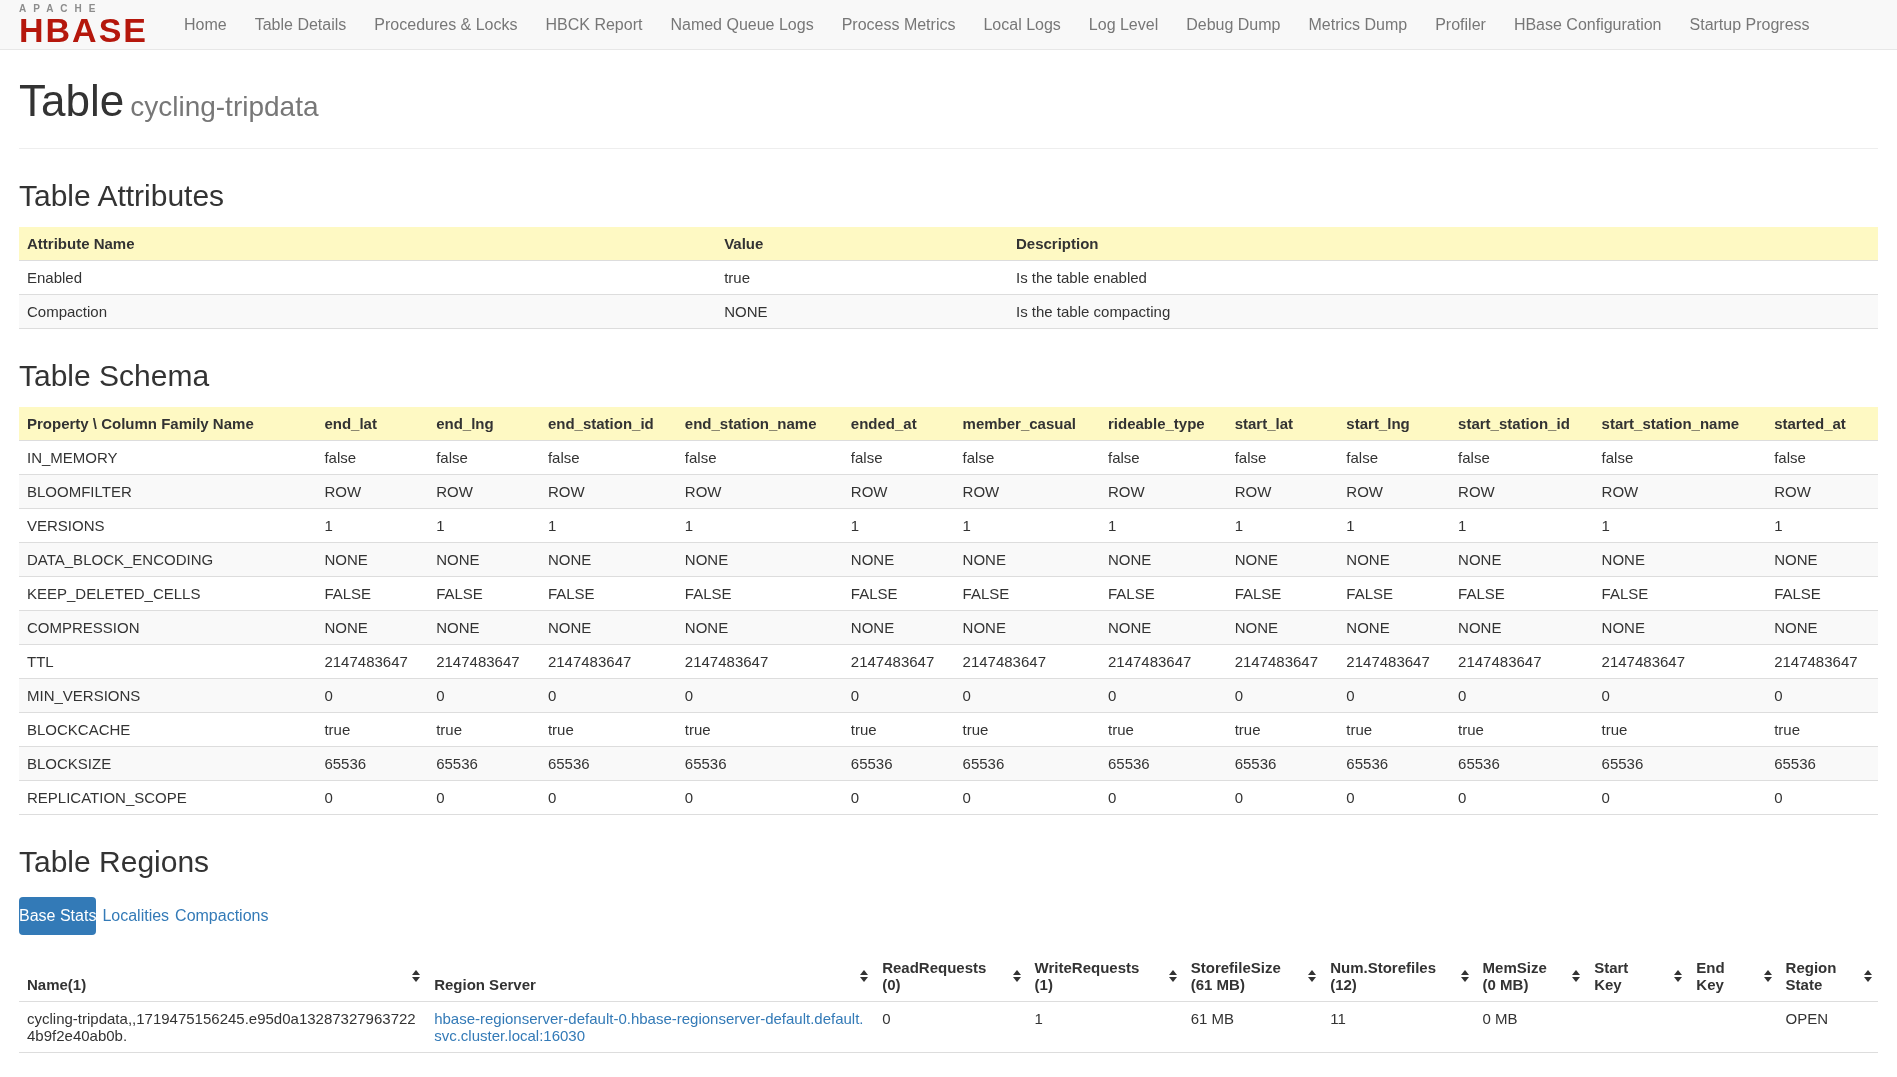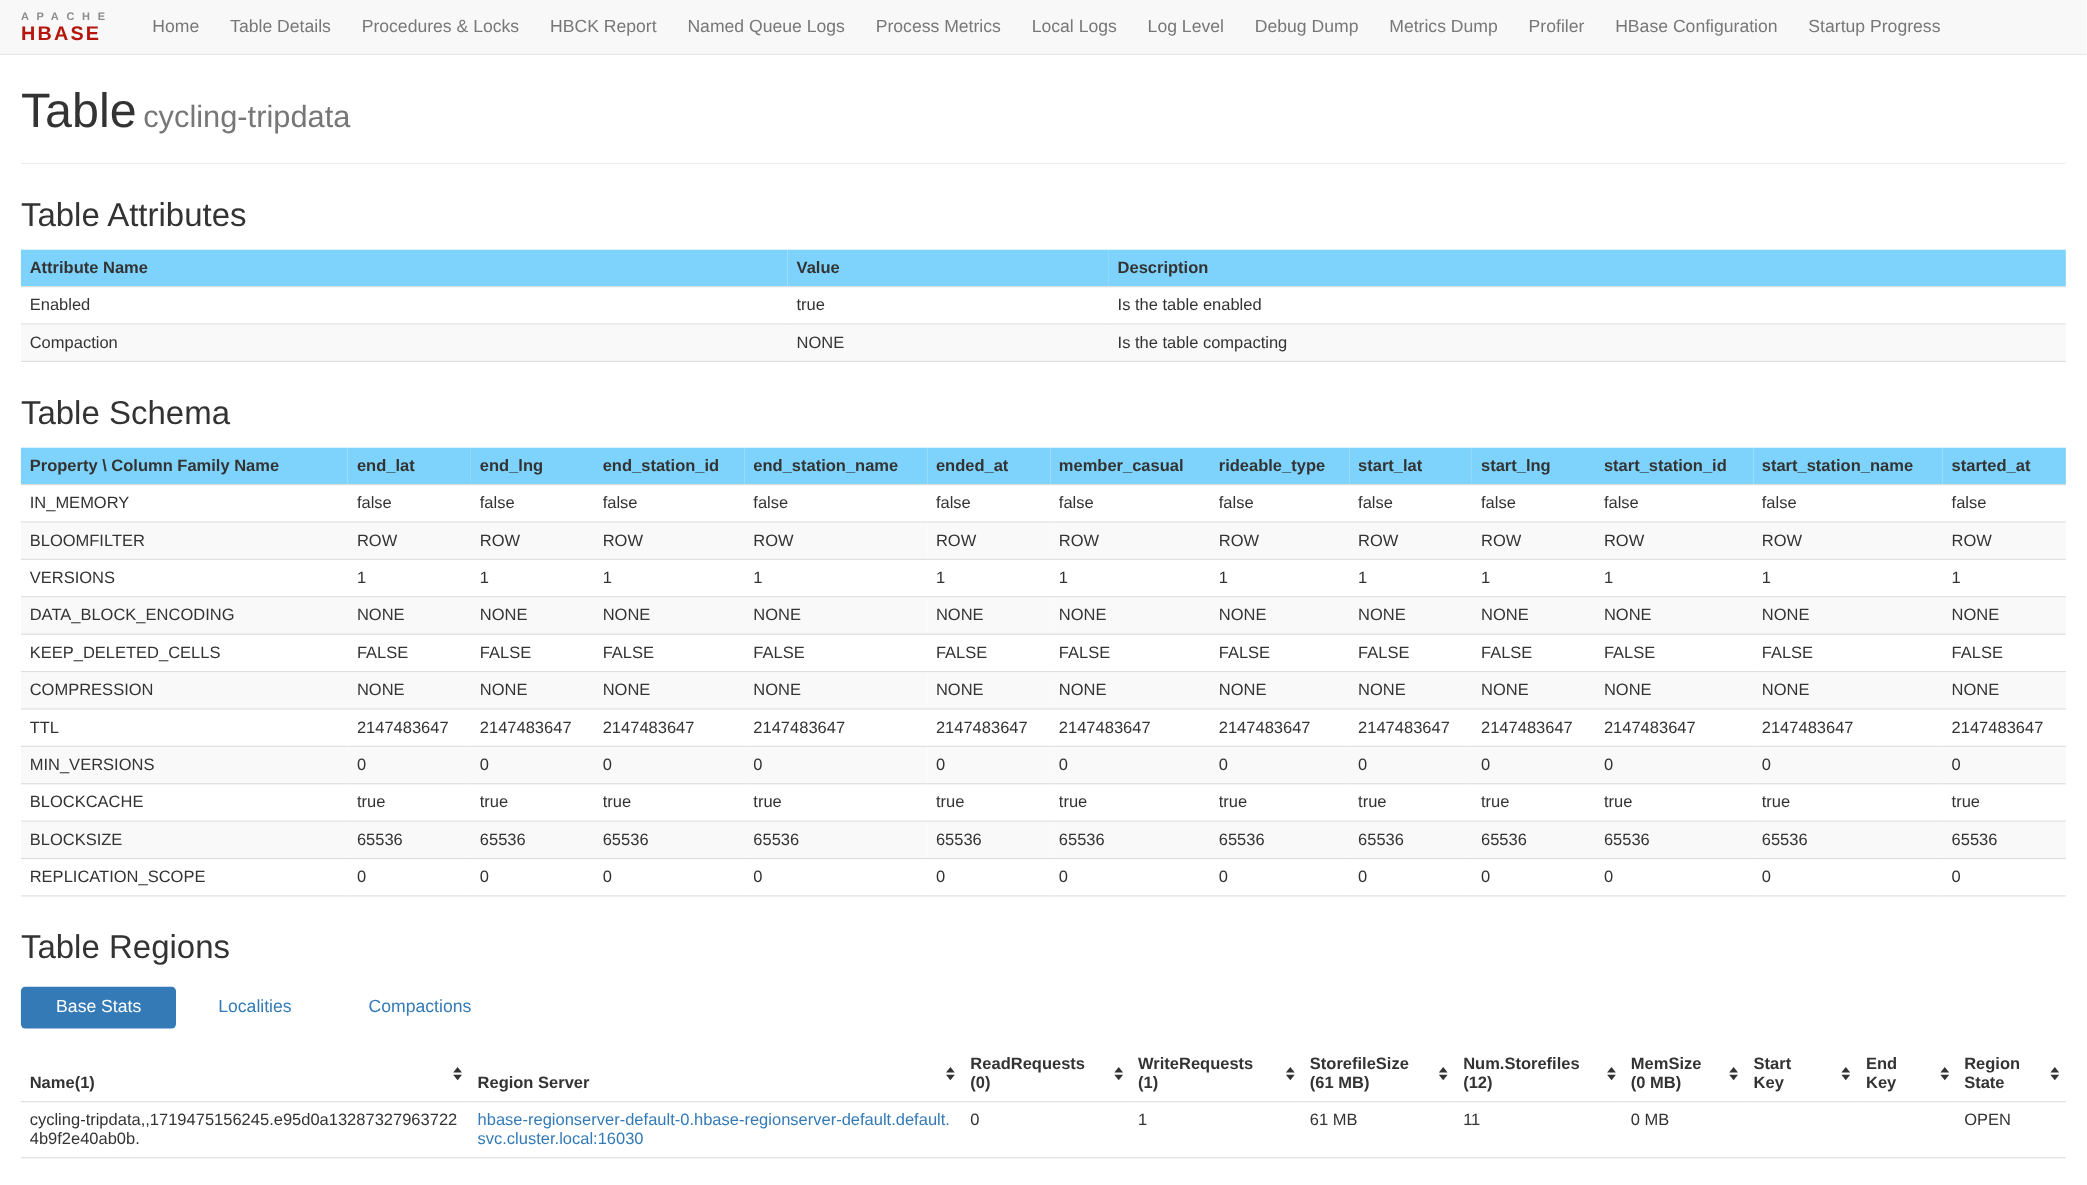--- a/index.html
+++ b/index.html
@@ -31,21 +31,21 @@
   }
   .brand .apache {
     font-size: 10px;
     font-weight: 700;
     letter-spacing: 7px;
     color: #8c8c8c;
     margin-bottom: 2px;
     white-space: nowrap;
   }
   .brand .hbase {
-    font-size: 18px;
+    font-size: 34px;
     font-weight: 800;
     letter-spacing: 2px;
     color: #b5170c;
     white-space: nowrap;
     line-height: 0.85;
   }
   .nav-links { display: flex; align-items: center; height: 100%; }
   .nav-link {
     color: #777;
     text-decoration: none;
@@ -91,29 +91,29 @@
     vertical-align: top;
     border-top: 1px solid #ddd;
   }
   table.tbl thead th {
     border-top: none;
     border-bottom: 1px solid #ddd;
     font-weight: 700;
     white-space: nowrap;
   }
   table.tbl tbody tr:last-child td { border-bottom: 1px solid #ddd; }
-  table.shaded-head thead th { background: #7dd3fc; }
+  table.shaded-head thead th { background: #fef9c3; }
   table.striped tbody tr:nth-child(even) { background: #f9f9f9; }
 
   
   .tabs { display: flex; list-style: none; margin: 18px 0 14px 0; }
   .tab {
     font-size: 16px;
     color: #337ab7;
-    padding: 10px 32px;
+    padding: 10px 0;
     border-radius: 4px;
     margin-right: 6px;
     cursor: pointer;
     text-decoration: none;
     display: inline-block;
   }
   .tab.active { background: #337ab7; color: #fff; }
 
   
   table.regions { table-layout: fixed; margin-top: 16px; }

